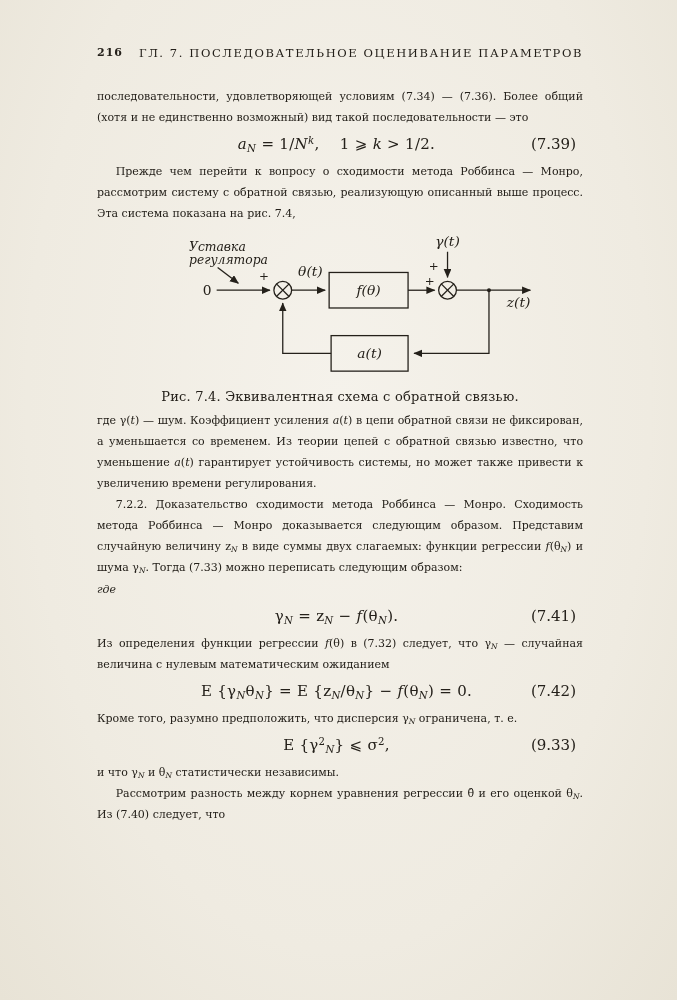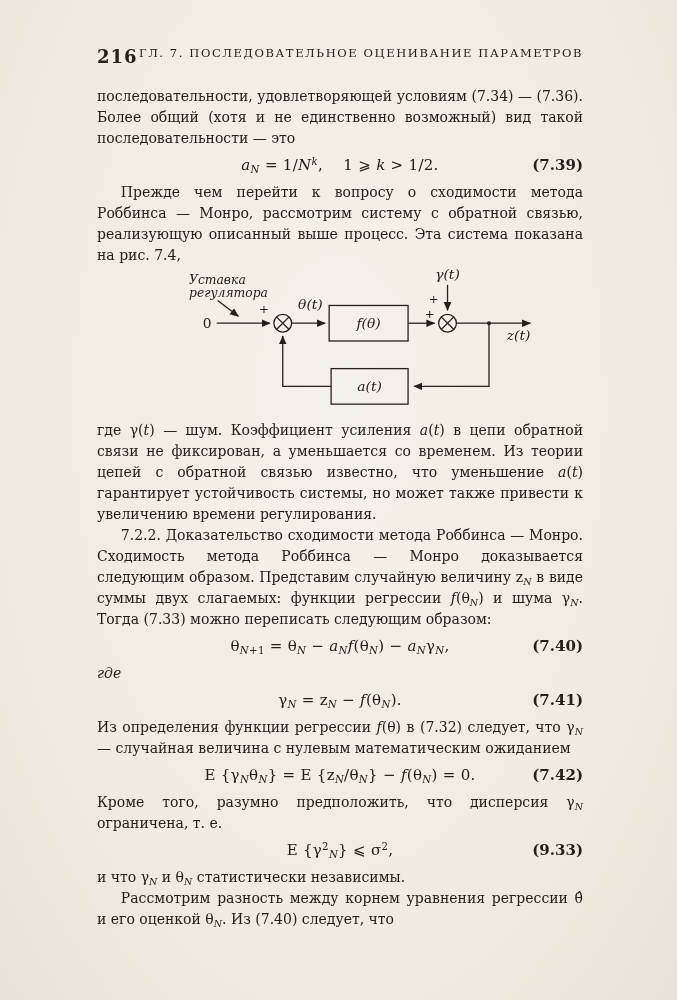--- a/index.html
+++ b/index.html
@@ -4,32 +4,32 @@
 <style>
   html,body{margin:0;padding:0;}
   body{
     width:677px;height:1000px;overflow:hidden;
     background:radial-gradient(ellipse at 50% 40%, #f5f2eb 0%, #efebe1 65%, #e8e3d6 100%);
     color:#24201a;
     font-family:"DejaVu Serif", serif;
   }
   .page{box-sizing:border-box;width:677px;height:1000px;padding:46px 94px 0 97px;}
   .running-head{position:relative;height:17px;margin-bottom:23px;font-size:11.5px;}
-  .page-num{position:absolute;left:0;top:0;font-weight:bold;font-size:18px;letter-spacing:1px;}
+  .page-num{position:absolute;left:0;top:0;font-weight:bold;font-size:11px;letter-spacing:1px;}
   .chapter{display:block;text-align:right;letter-spacing:1.6px;white-space:nowrap;}
-  p{margin:0;font-size:14px;line-height:21px;text-align:justify;}
+  p{margin:0;font-size:11px;line-height:21px;text-align:justify;}
   p.indent{text-indent:1.7em;}
-  .eq-row{display:flex;align-items:baseline;margin:5px 0 6px 0;font-size:15px;line-height:22px;}
+  .eq-row{display:flex;align-items:baseline;margin:5px 7px 6px 0;font-size:15px;line-height:22px;}
   .eq-spacer{width:52px;}
   .eq-body{flex:1;text-align:center;letter-spacing:.3px;}
-  .eq-num{width:52px;text-align:right;font-weight:bold;}
+  .eq-num{width:52px;text-align:right;}
   .where-line{margin:1px 0;font-style:italic;}
   sub{font-size:68%;vertical-align:-0.3em;line-height:0;}
   sup{font-size:68%;vertical-align:0.5em;line-height:0;}
-  .figure{margin:0 0 6px 0;}
+  .figure{margin:9px 0 6px 0;}
   .figure svg{display:block;margin-left:22px;}
   .figcaption{margin-top:8px;text-align:center;font-size:13px;letter-spacing:.2px;}
   b{font-weight:normal;}
 </style>
 </head>
 <body>
 
 <div class="page">
 
   <div class="running-head">
@@ -80,31 +80,27 @@
         <text x="191" y="44" text-anchor="middle" font-style="italic">θ(t)</text>
         <text x="250" y="63" text-anchor="middle" font-style="italic">f(θ)</text>
         <text x="330" y="13" text-anchor="middle" font-style="italic">γ(t)</text>
         <text x="390" y="75" font-style="italic">z(t)</text>
         <text x="251" y="127" text-anchor="middle" font-style="italic">a(t)</text>
         <text x="144" y="48" text-anchor="middle" font-size="12">+</text>
         <text x="316" y="38" text-anchor="middle" font-size="12">+</text>
         <text x="312" y="53" text-anchor="middle" font-size="12">+</text>
       </g>
     </svg>
+    <div class="figcaption">Рис. 7.4. Эквивалентная схема с обратной связью.</div>
   </div>
 
   <p>где γ(<i>t</i>) — шум. Коэффициент усиления <i>a</i>(<i>t</i>) в цепи обратной связи не фиксирован, а уменьшается со временем. Из теории цепей с обратной связью известно, что уменьшение <i>a</i>(<i>t</i>) гарантирует устойчивость системы, но может также привести к увеличению времени регулирования.</p>
 
   <p class="indent"><b>7.2.2. Доказательство сходимости метода Роббинса — Монро.</b> Сходимость метода Роббинса — Монро доказывается следующим образом. Представим случайную величину <b>z</b><sub><i>N</i></sub> в виде суммы двух слагаемых: функции регрессии <i>f</i>(<b>θ</b><sub><i>N</i></sub>) и шума <b>γ</b><sub><i>N</i></sub>. Тогда (7.33) можно переписать следующим образом:</p>
 
-  <div class="eq-row">
-    <span class="eq-spacer"></span>
-    <span class="eq-body"><b>θ</b><sub><i>N</i>+1</sub> = <b>θ</b><sub><i>N</i></sub> − <i>a<sub>N</sub></i><i>f</i>(<b>θ</b><sub><i>N</i></sub>) − <i>a<sub>N</sub></i><b>γ</b><sub><i>N</i></sub>,</span>
-    <span class="eq-num">(7.40)</span>
-  </div>
 
   <p class="where-line">где</p>
 
   <div class="eq-row">
     <span class="eq-spacer"></span>
     <span class="eq-body"><b>γ</b><sub><i>N</i></sub> = <b>z</b><sub><i>N</i></sub> − <i>f</i>(<b>θ</b><sub><i>N</i></sub>).</span>
     <span class="eq-num">(7.41)</span>
   </div>
 
   <p>Из определения функции регрессии <i>f</i>(θ) в (7.32) следует, что <b>γ</b><sub><i>N</i></sub> — случайная величина с нулевым математическим ожиданием</p>

